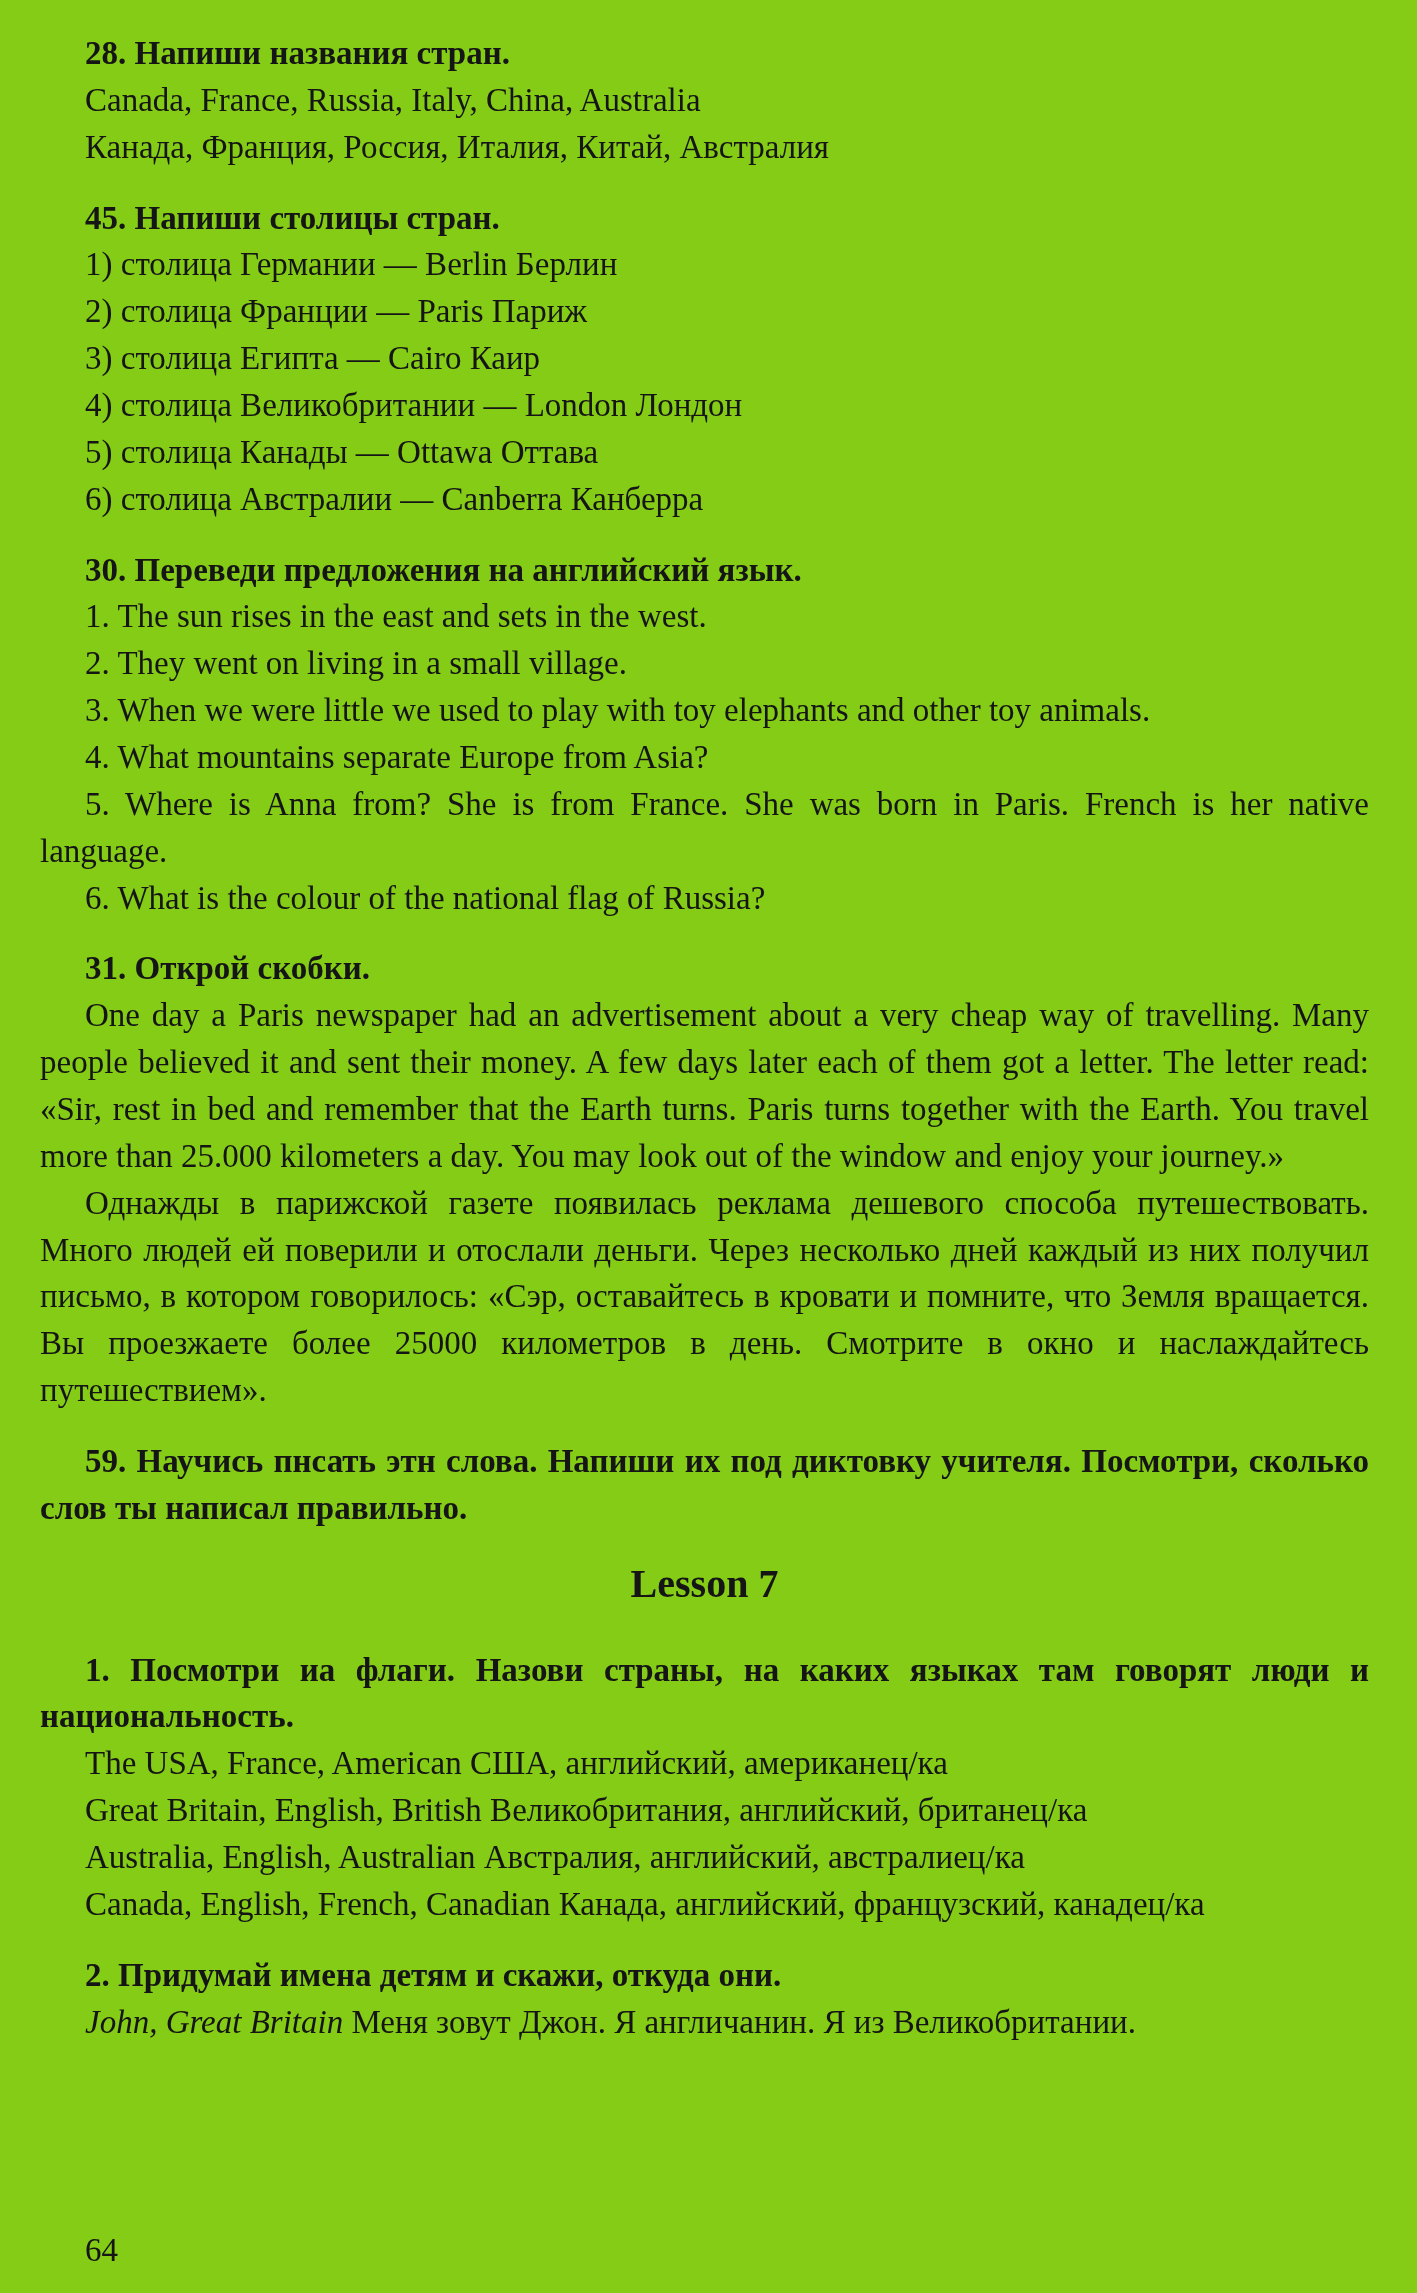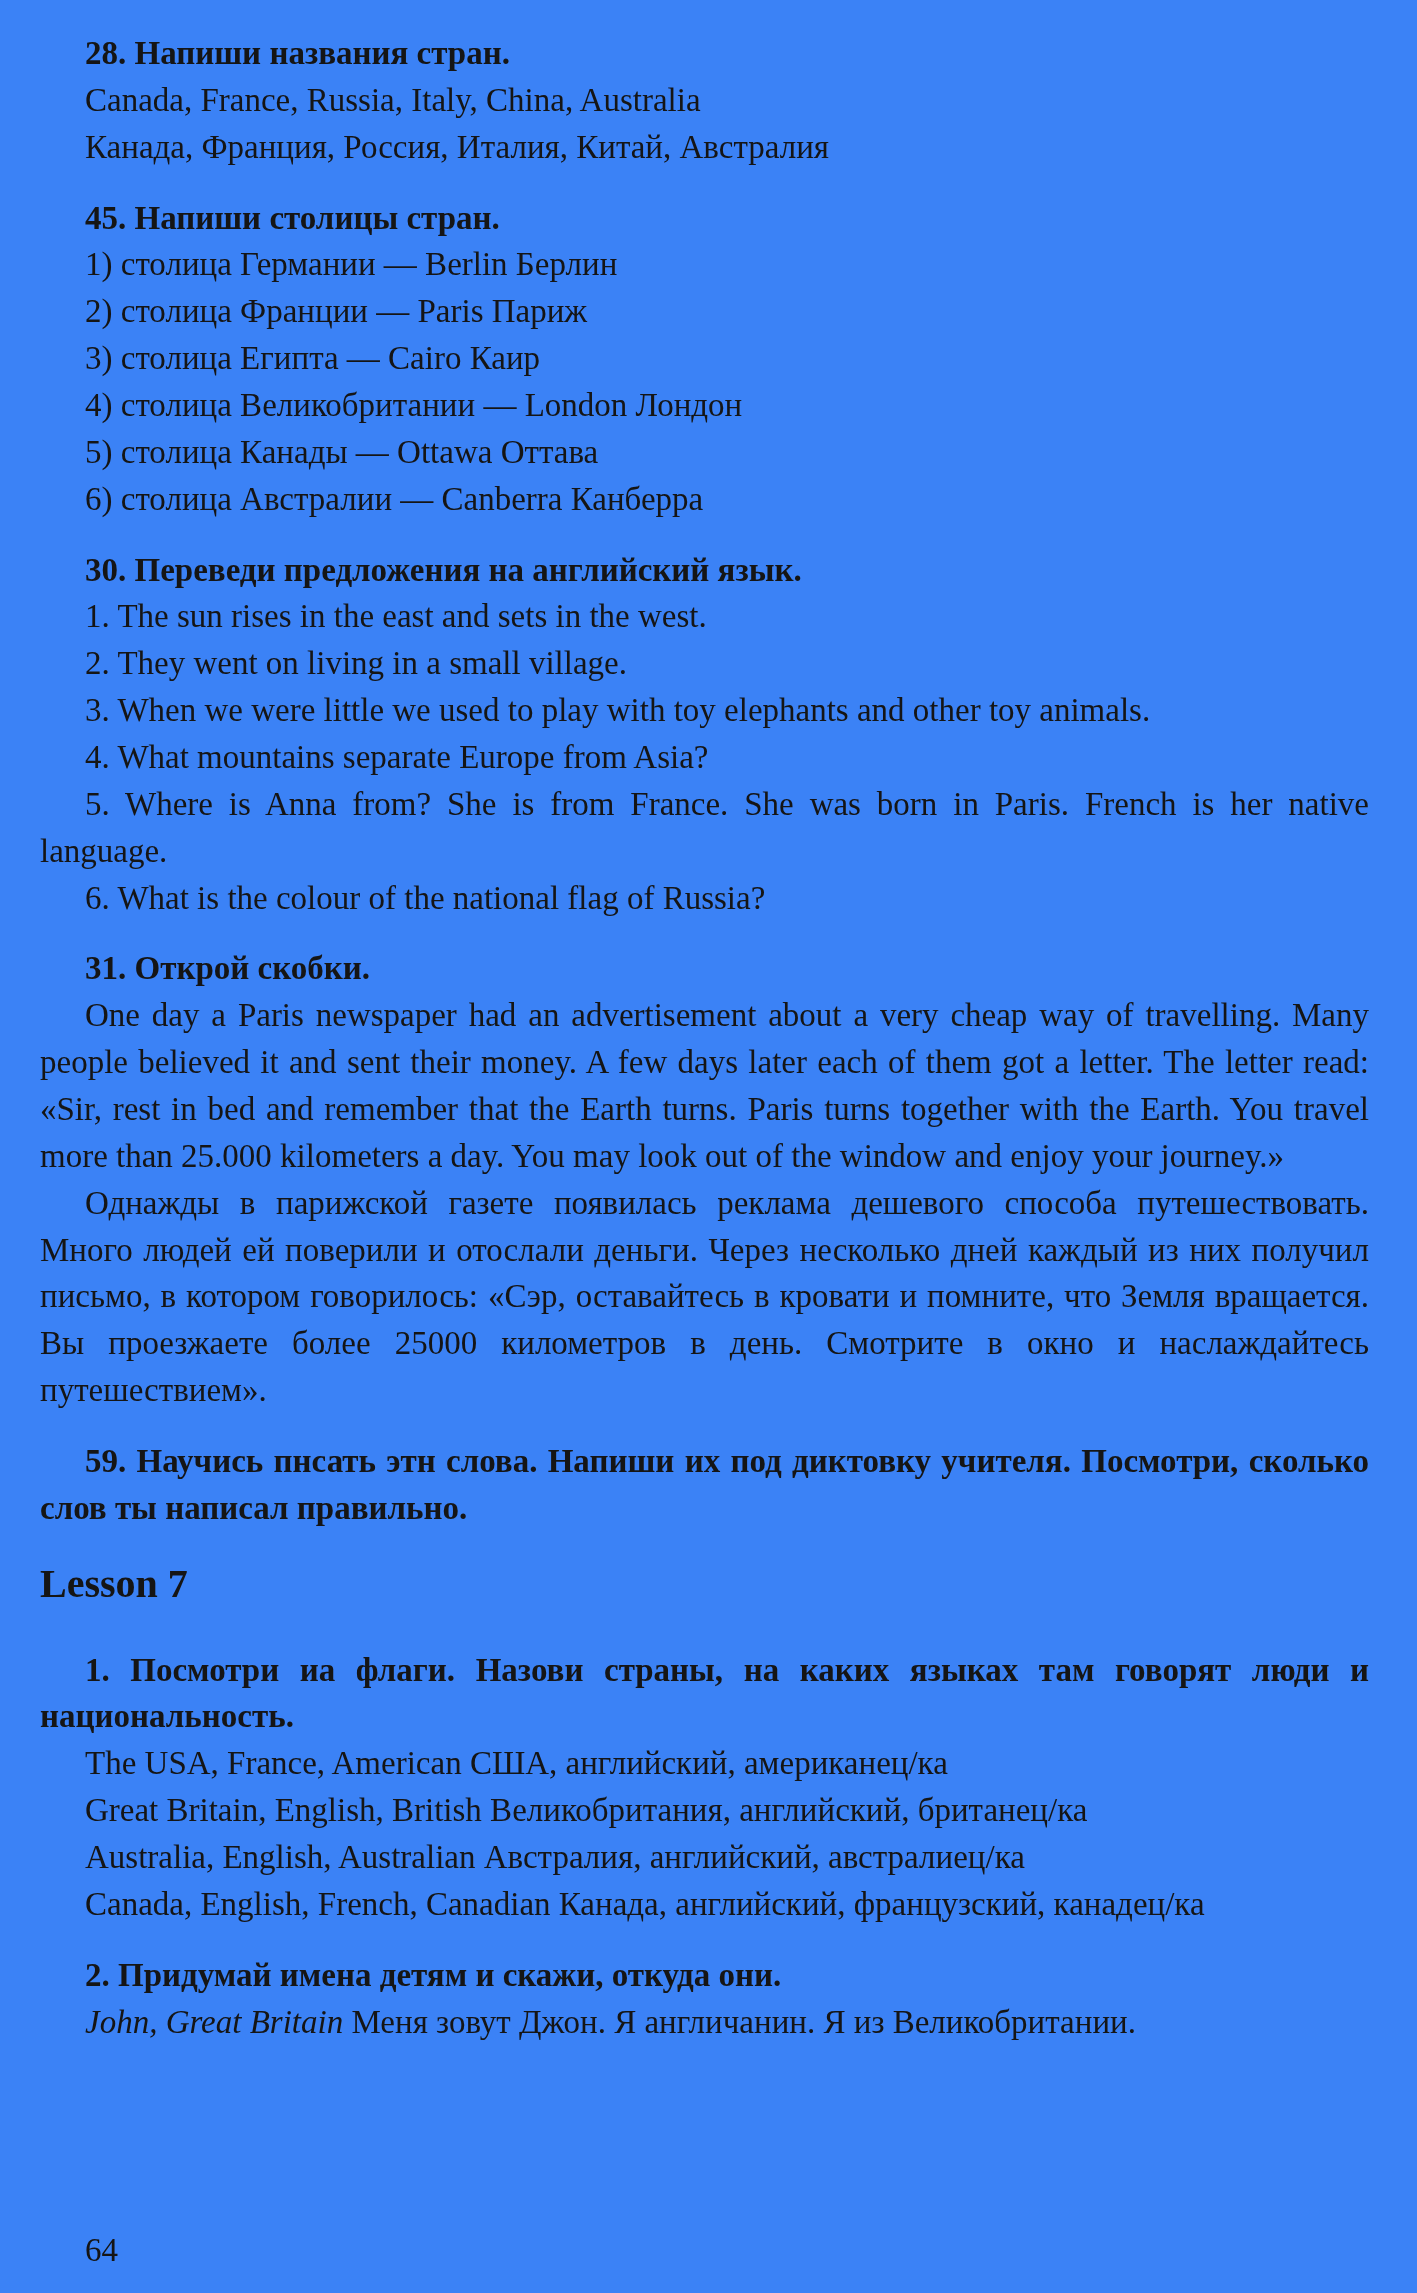--- a/index.html
+++ b/index.html
@@ -5,21 +5,21 @@
   html, body {
     margin: 0;
     padding: 0;
     background: #d9d9d9;
   }
   .page {
     position: relative;
     width: 1417px;
     height: 2293px;
     margin: 0 auto;
-    background: #3b82f6;
+    background: #84cc16;
     color: #151515;
     font-family: "Liberation Serif", serif;
     font-size: 33px;
     line-height: 1.42;
     box-sizing: border-box;
     padding: 30px 48px 0 40px;
     overflow: hidden;
   }
   .page p {
     margin: 0;
@@ -27,20 +27,21 @@
     text-align: justify;
   }
   .exercise {
     margin-bottom: 24px;
   }
   .heading {
     font-weight: bold;
   }
   .lesson-title {
     margin: 18px 0 34px 0;
+    text-align: center;
     text-indent: 0;
     font-weight: bold;
     font-size: 40px;
   }
   .italic {
     font-style: italic;
   }
   .page-number {
     position: absolute;
     left: 40px;

